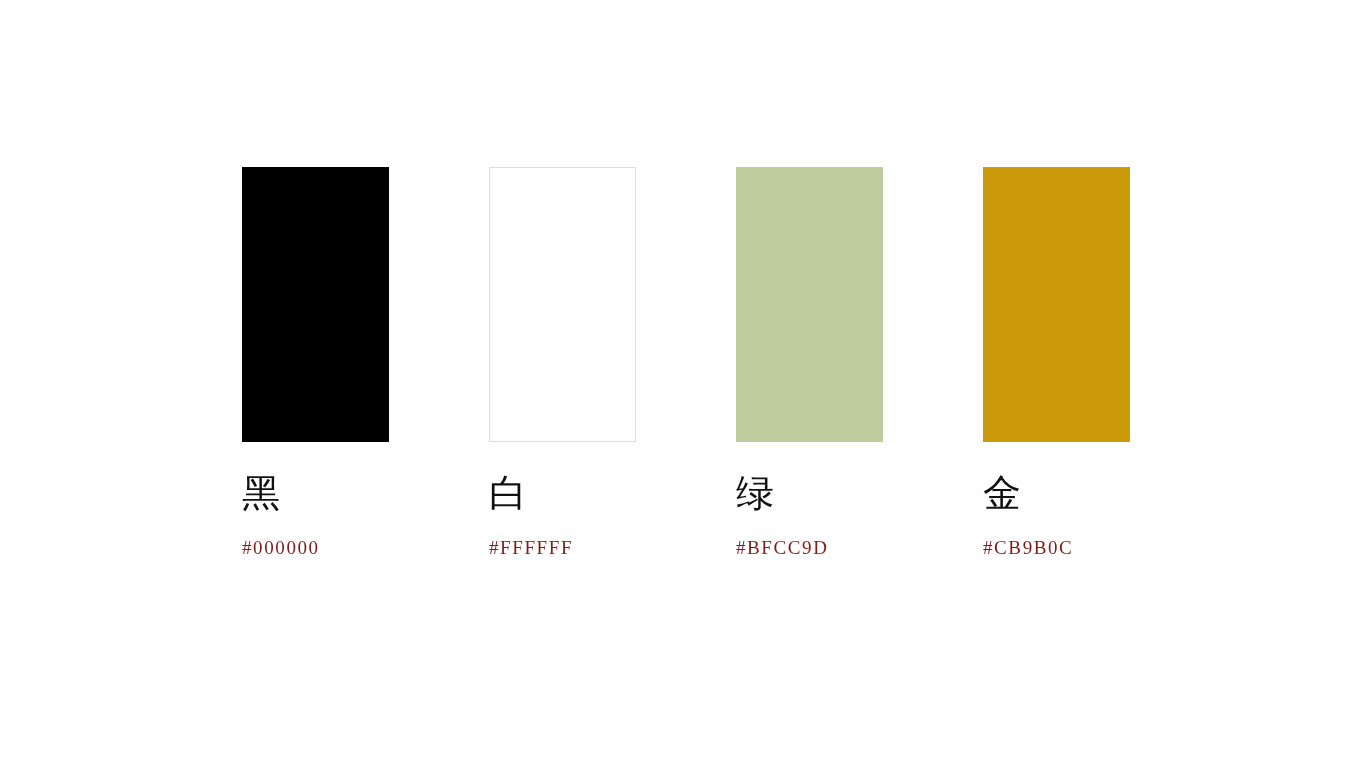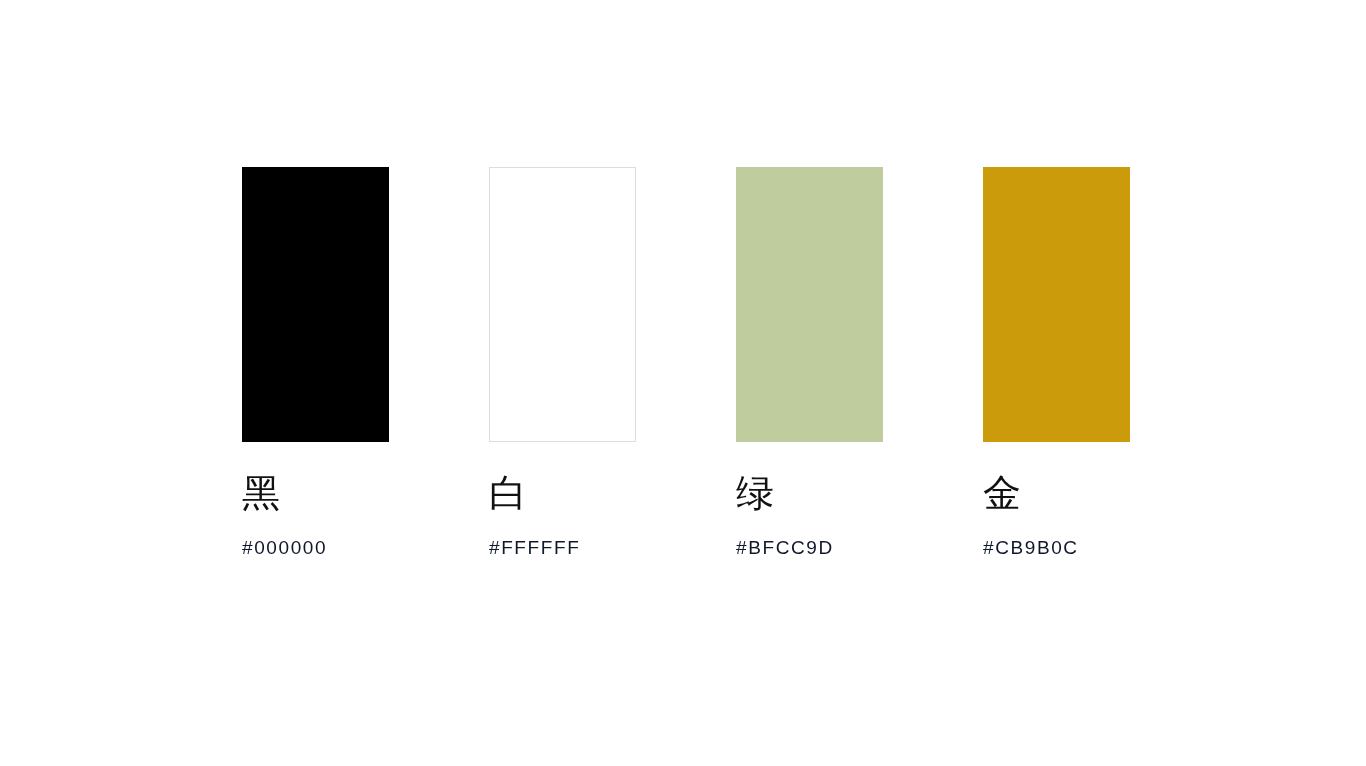--- a/index.html
+++ b/index.html
@@ -43,24 +43,24 @@
     font-family: "Liberation Serif", "DejaVu Serif", serif;
     font-size: 38px;
     line-height: 1;
     color: #111111;
     margin-top: 32px;
     height: 42px;
     white-space: nowrap;
   }
 
   .swatch-hex {
-    font-family: Liberation Sans, sans-serif;
+    font-family: Liberation Serif, serif;
     font-size: 19px;
     line-height: 1;
-    color: #0f172a;
+    color: #7f1d1d;
     letter-spacing: 1.6px;
     margin-top: 22px;
     white-space: nowrap;
   }
 </style>
 </head>
 <body style="background: rgb(255, 255, 255);">
 
 <div id="palette">
 

